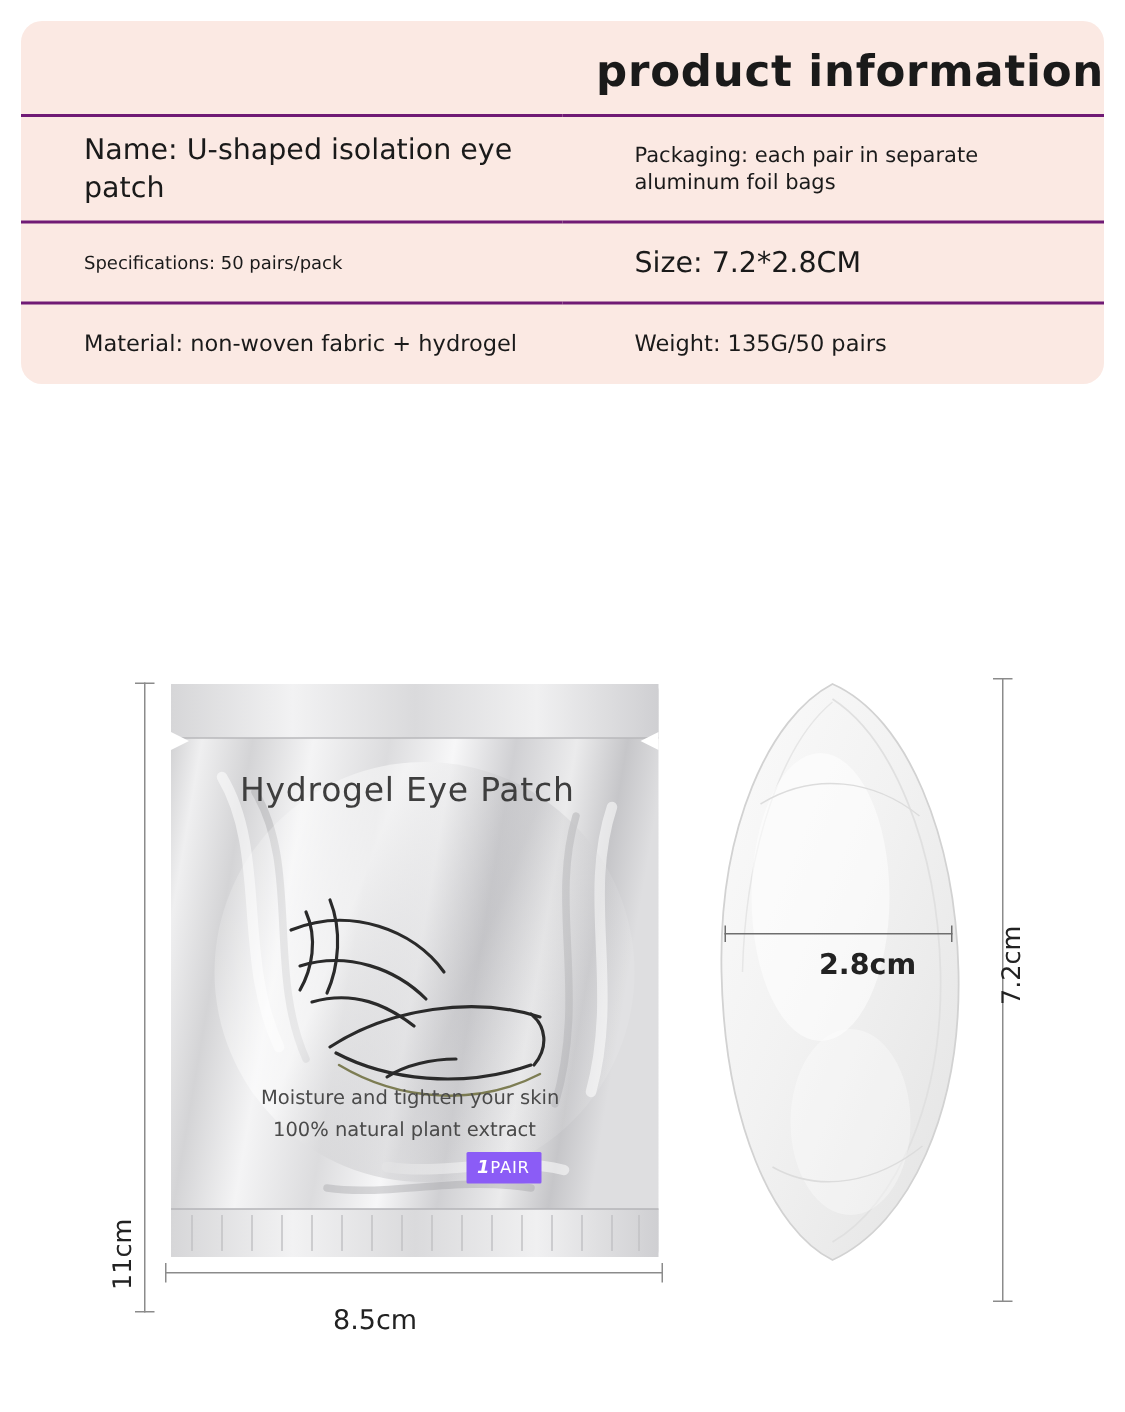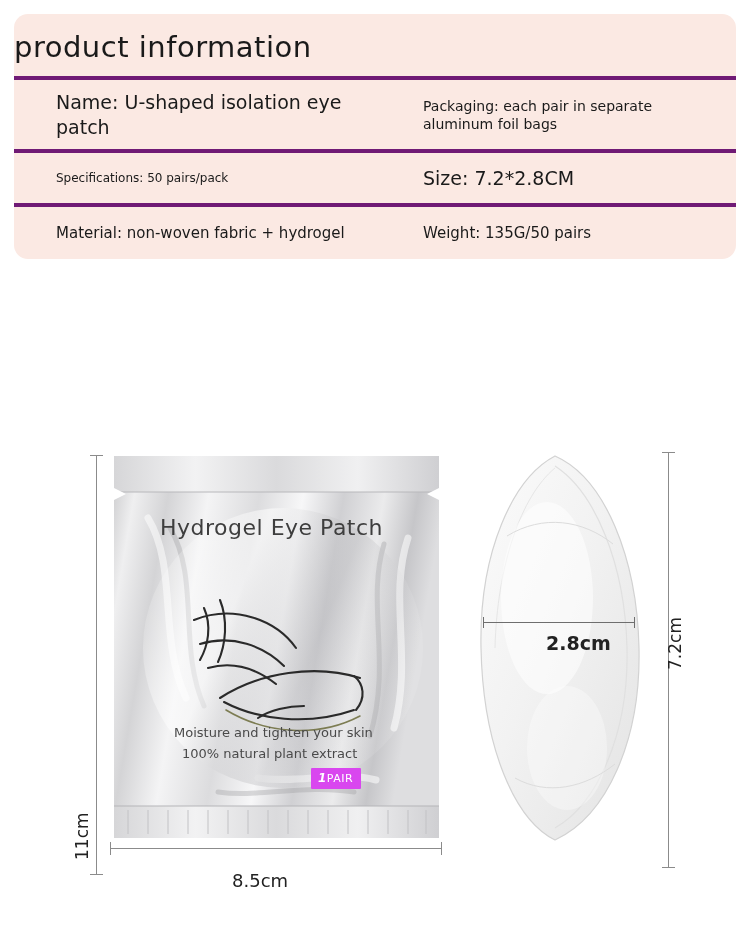--- a/index.html
+++ b/index.html
@@ -21,33 +21,33 @@
     position: absolute;
     left: 14px;
     top: 14px;
     width: 722px;
     box-sizing: border-box;
     background: #fbe9e3;
     border-radius: 14px;
     overflow: hidden;
   }
   .info-title {
-    text-align: left;
+    text-align: right;
     font-size: 29px;
     color: #1a1a1a;
     padding: 16px 0 12px 0;
     letter-spacing: 0.5px;
-    font-weight: 400;
+    font-weight: 700;
   }
   .info-table {
     width: 100%;
     border-collapse: collapse;
   }
   .info-table tr {
-    border-top: 4px solid #701a75;
+    border-top: 2px solid #701a75;
     margin-left: 33px;
   }
   .info-table td {
     vertical-align: middle;
     padding: 10px 0 10px 0;
     line-height: 1.3;
   }
   .cell-left {
     width: 50%;
     padding-left: 42px !important;
@@ -125,21 +125,21 @@
     position: absolute;
     top: -6px;
     width: 1px;
     height: 13px;
     background: #8b8b8b;
   }
   .hline-bottom::before { left: 0; }
   .hline-bottom::after { right: 0; }
   .dim-85cm {
     position: absolute;
-    left: 232px;
+    left: 222px;
     top: 470px;
     font-size: 18px;
     color: #222;
   }
 
   
   .vline-right {
     position: absolute;
     left: 668px;
     top: 52px;
@@ -228,21 +228,21 @@
     position: absolute;
     left: 66px;
     top: 277px;
     font-size: 13px;
     color: #4a4a4a;
   }
   .pair-badge {
     position: absolute;
     left: 203px;
     top: 320px;
-    background: #d946ef;
+    background: #8b5cf6;
     color: #fff;
     padding: 3px 8px 4px 7px;
     font-size: 11px;
     letter-spacing: 0.5px;
     border-radius: 1px;
   }
   .pair-badge .num {
     font-weight: bold;
     font-style: italic;
     font-size: 12px;

